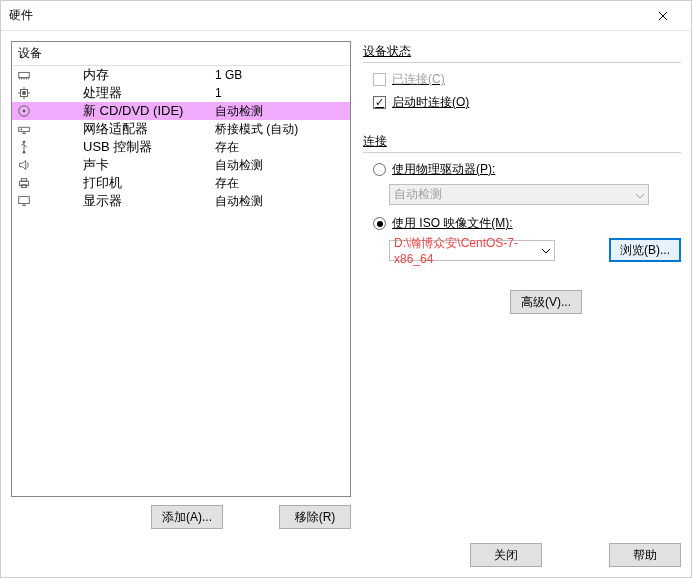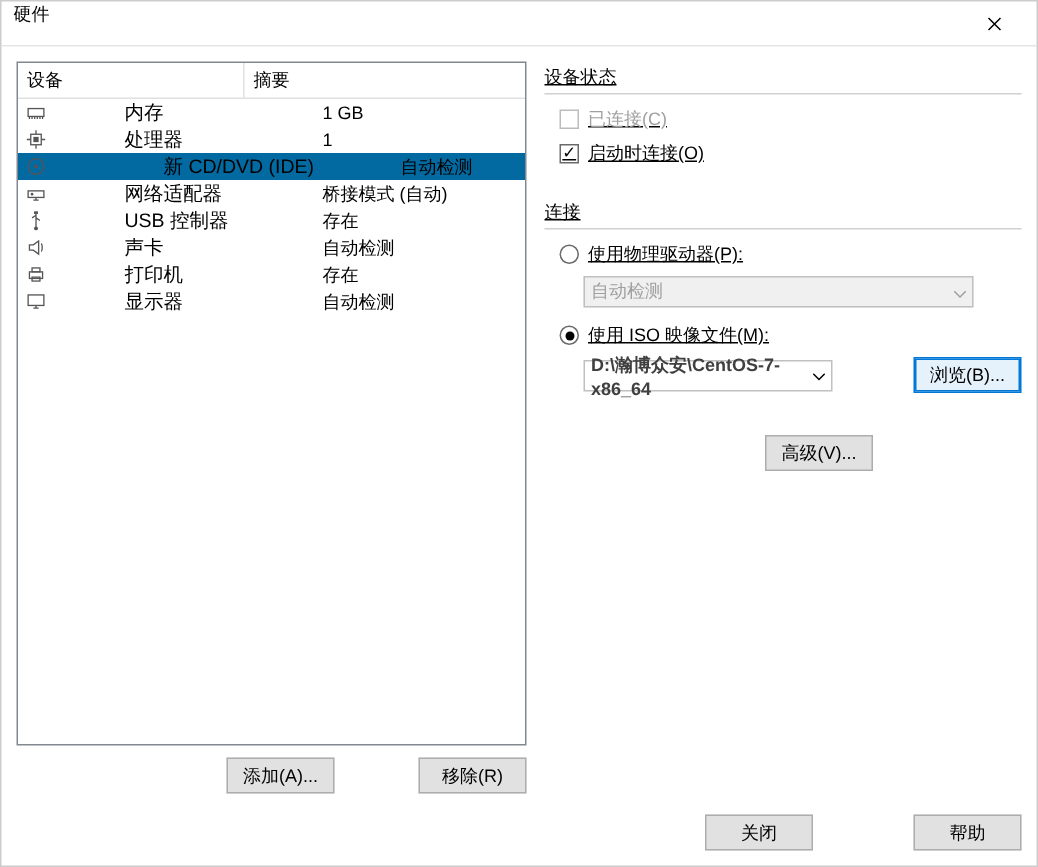--- a/index.html
+++ b/index.html
@@ -1,30 +1,30 @@
 <!DOCTYPE html>
 <html><head>
 <meta charset="utf-8">
 <style>
 * { box-sizing: border-box; margin: 0; padding: 0; }
 body { font-family: "Microsoft YaHei", Tahoma, sans-serif; font-size: 12px; background: #fff; color: #000; }
 .window { width: 692px; height: 578px; background: #fff; border: 1px solid #ccc; display: flex; flex-direction: column; }
-.titlebar { height: 30px; display: flex; align-items: flex-start; padding: 0 8px; border-bottom: 1px solid #e5e5e5; }
+.titlebar { height: 30px; display: flex; align-items: center; padding: 0 8px; border-bottom: 1px solid #e5e5e5; }
 .titlebar .title { flex: 1; font-size: 12px; }
 .titlebar .close-btn { width: 40px; height: 30px; display: flex; align-items: center; justify-content: center; cursor: pointer; }
 .titlebar .close-btn svg { width: 10px; height: 10px; }
 .content { flex: 1; display: flex; padding: 10px 10px 4px 10px; gap: 12px; overflow: hidden; }
 .left-panel { width: 340px; display: flex; flex-direction: column; }
 .hw-table { flex: 1; border: 1px solid #828790; background: #fff; overflow: hidden; }
 .hw-header { display: flex; background: #fff; border-bottom: 1px solid #e0e0e0; }
 .hw-header .col { padding: 3px 6px; font-size: 12px; }
 .col-device { width: 150px; }
 .col-summary { flex: 1; border-left: 1px solid #e0e0e0; }
 .hw-row { display: flex; align-items: center; height: 18px; padding: 0 4px; cursor: pointer; }
-.hw-row.selected { background: #0369a1; gap: 26px; }
+.hw-row.selected { background: #f0abfc; }
 .hw-row .icon { width: 16px; height: 16px; display: flex; align-items: center; justify-content: center; margin-right: 4px; }
 .hw-row .icon svg { width: 14px; height: 14px; }
 .hw-row .dev-label { width: 126px; font-size: 13px; white-space: nowrap; overflow: hidden; margin-left: 47px; }
 .hw-row .summary { flex: 1; font-size: 12px; padding-left: 6px; white-space: nowrap; overflow: hidden; }
 .left-buttons { display: flex; justify-content: flex-end; gap: 8px; padding: 8px 0 4px 0; }
 .btn { min-width: 72px; height: 24px; background: #e1e1e1; border: 1px solid #adadad; font-size: 12px; cursor: pointer; padding: 0 10px; margin-left: 48px; }
 .btn.focused { border: 1px solid #0078d7; outline: 1px solid #0078d7; outline-offset: -2px; background: #e5f1fb; }
 .right-panel { flex: 1; display: flex; flex-direction: column; padding-top: 2px; }
 .group { margin-bottom: 16px; }
 .group-title { font-size: 12px; margin-bottom: 2px; text-decoration: underline; }
@@ -32,21 +32,21 @@
 .field-row { display: flex; align-items: center; margin-bottom: 6px; padding-left: 10px; text-decoration: underline; }
 .checkbox { width: 13px; height: 13px; border: 1px solid #6a6a6a; margin-right: 6px; display: flex; align-items: center; justify-content: center; background: #fff; cursor: pointer; }
 .checkbox.disabled { border-color: #bcbcbc; cursor: default; }
 .checkbox.checked::after { content: "✓"; font-size: 11px; color: #000; line-height: 1; }
 .radio { width: 13px; height: 13px; border: 1px solid #6a6a6a; border-radius: 50%; margin-right: 6px; display: flex; align-items: center; justify-content: center; background: #fff; cursor: pointer; }
 .radio.selected::after { content: ""; width: 6px; height: 6px; background: #000; border-radius: 50%; }
 .label-disabled { color: #a0a0a0; }
 .dropdown { height: 21px; border: 1px solid #c0c0c0; background: #f0f0f0; display: flex; align-items: center; padding: 0 4px; font-size: 12px; position: relative; }
 .dropdown.disabled { color: #a0a0a0; background: #f0f0f0; }
 .dropdown .arrow { position: absolute; right: 4px; }
-.dropdown.editable { background: #fff; color: #404040; font-weight: bold; }
+.dropdown.editable { background: #fff; color: #ef4444; }
 .iso-row { display: flex; align-items: center; gap: 6px; padding-left: 26px; }
 .iso-dropdown { flex: 1; }
 .right-actions { display: flex; justify-content: center; margin-top: 12px; }
 .footer { display: flex; justify-content: flex-end; gap: 19px; padding: 6px 10px 10px 10px; }
 .spacer { flex: 1; }
 </style>
 </head>
 <body>
 
 <div class="window">
@@ -59,21 +59,20 @@
         </svg>
     </div>
   </div>
 
   <div class="content">
 
     <div class="left-panel">
       <div class="hw-table">
         <div class="hw-header">
           <div class="col col-device">设备</div>
-          <div class="col col-summary">摘要</div>
         </div>
         <div id="hw-rows">
             <div class="hw-row">
               <span class="icon">
                 <svg viewBox="0 0 16 16">
                   <rect x="2" y="5" width="12" height="6" fill="none" stroke="#555"></rect>
                   <path d="M3 11v2 M5 11v2 M7 11v2 M9 11v2 M11 11v2 M13 11v2" stroke="#555"></path>
                 </svg>
               </span>
               <span class="dev-label">内存</span>

